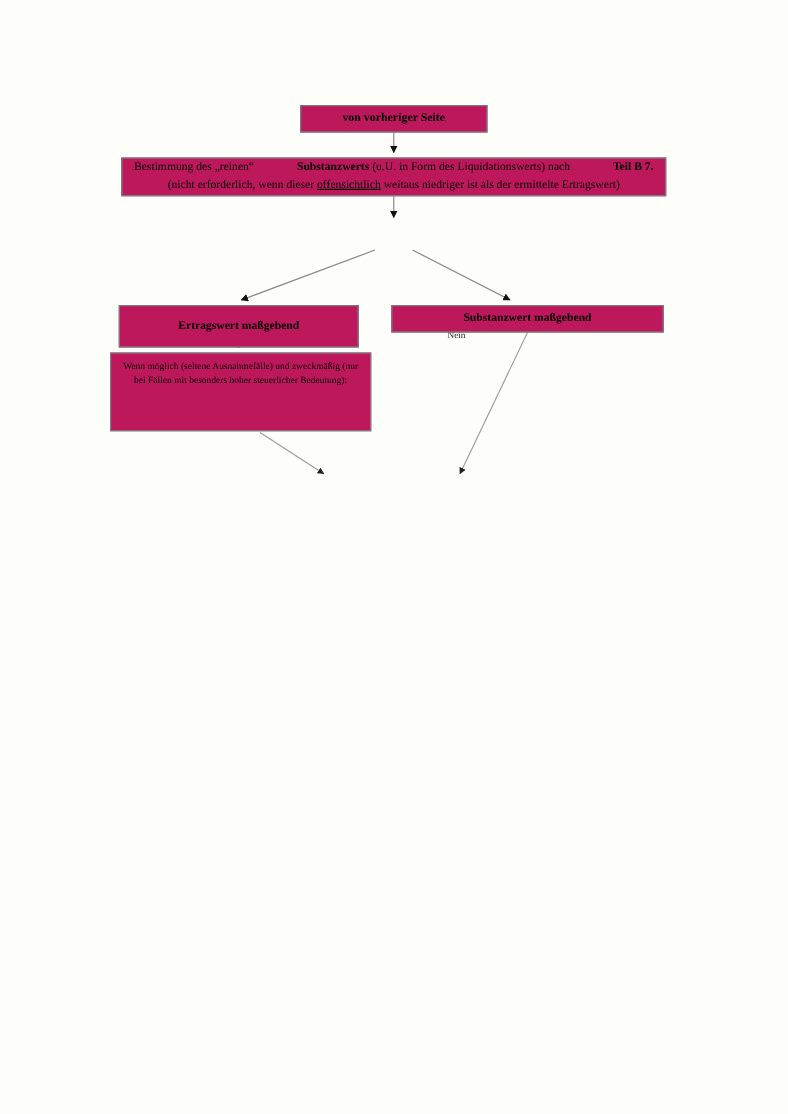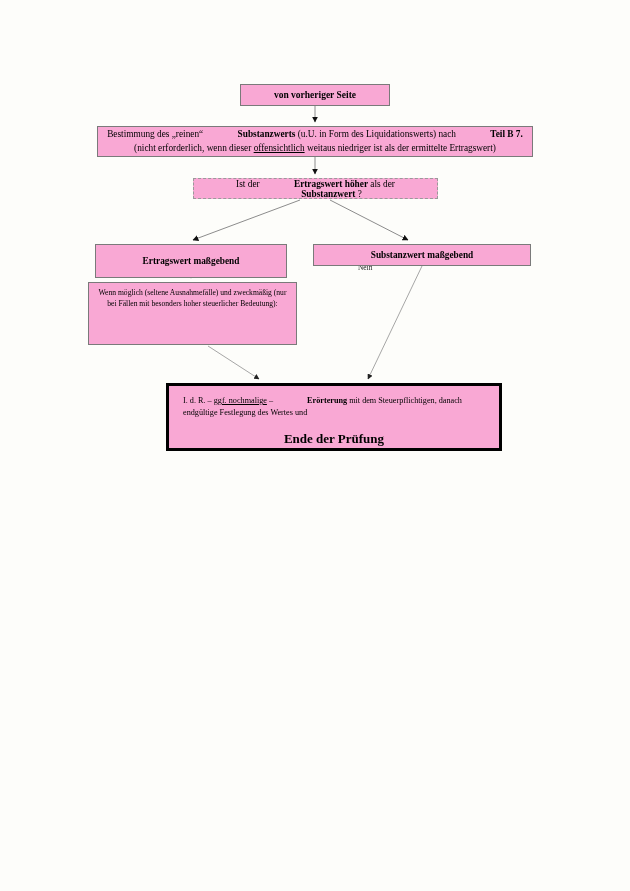--- a/index.html
+++ b/index.html
@@ -24,21 +24,21 @@
     position: absolute;
     left: 0;
     top: 0;
     width: 630px;
     height: 891px;
     pointer-events: none;
   }
   .node {
     position: absolute;
     box-sizing: border-box;
-    background: #f9a8d4;
+    background: #be185d;
     display: flex;
     flex-direction: column;
     justify-content: center;
     text-align: center;
   }
   .node-thin {
     border: 1px solid #7a7a7a;
   }
   .node-dashed {
     border: 1px dashed #9a9a9a;
@@ -174,34 +174,27 @@
   <div class="edge-label" id="label-nein">Nein</div>
 
   <div class="node node-thin" id="node-start">
     <span>von vorheriger Seite</span>
   </div>
 
   <div class="node node-thin" id="node-substanzwert">
     <span><span>Bestimmung des „reinen“ </span><b>Substanzwerts</b><span> (u.U. in Form des Liquidationswerts) nach </span><b>Teil B 7.</b><span> (nicht erforderlich, wenn dieser </span><span class="u">offensichtlich</span><span> weitaus niedriger ist als der ermittelte Ertragswert)</span></span>
   </div>
 
-  <div class="node node-dashed" id="node-decision">
-    <span><span>Ist der </span><b>Ertragswert höher</b><span> als der </span><b>Substanzwert</b><span> ?</span></span>
-  </div>
 
   <div class="node node-thin" id="node-ertragswert">
     <span>Ertragswert maßgebend</span>
   </div>
 
   <div class="node node-thin" id="node-substanz-massgebend">
     <span>Substanzwert maßgebend</span>
   </div>
 
   <div class="node node-thin" id="node-zusatz">
     <div class="para-top">Wenn möglich (seltene Ausnahmefälle) und zweckmäßig (nur bei Fällen mit besonders hoher steuerlicher Bedeutung):</div>
   </div>
 
-  <div class="node node-heavy" id="node-ende">
-    <div class="ende-lead"><span>I. d. R. – </span><span class="u">ggf. nochmalige</span><span> – </span><b>Erörterung</b><span> mit dem Steuerpflichtigen, danach endgültige Festlegung des Wertes und</span></div>
-    <div class="ende-title">Ende der Prüfung</div>
-  </div>
 
 </div>
 
 </body></html>

